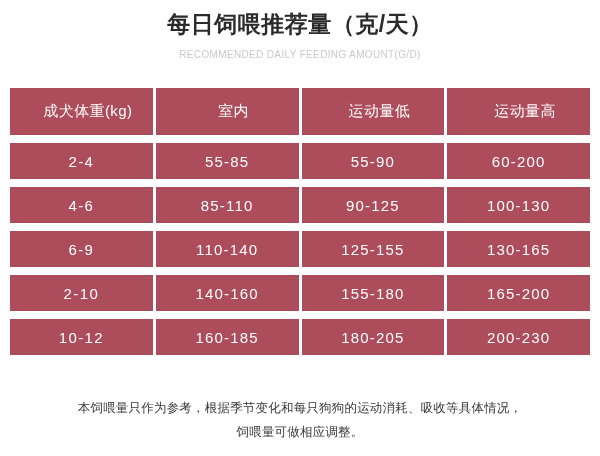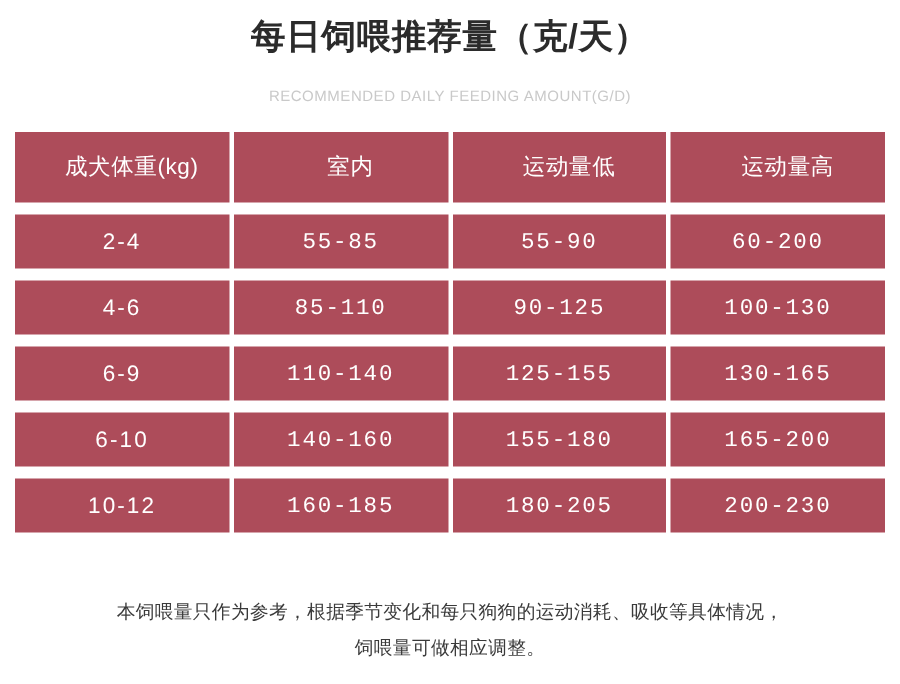--- a/index.html
+++ b/index.html
@@ -32,21 +32,21 @@
     color: #2b2b2b;
     letter-spacing: 0.5px;
     line-height: 30px;
     margin: 0;
   }
   .sub-title {
     font-size: 10px;
     color: #c9c9c9;
     letter-spacing: 0.35px;
     line-height: 16px;
-    margin: 18px 0 0 0;
+    margin: 8px 0 0 0;
     font-weight: normal;
   }
 
   
   .table-wrap {
     position: absolute;
     left: 10px;
     top: 88px;
     width: 580px;
   }
@@ -65,21 +65,20 @@
     flex: 1 1 0;
     text-align: center;
     box-sizing: border-box;
     display: flex;
     align-items: center;
     justify-content: center;
     white-space: nowrap;
   }
   .cell + .cell {
     margin-left: 3px;
-    font-family: Liberation Mono, monospace;
   }
   .header-row .cell {
     height: 47px;
     font-size: 15px;
     letter-spacing: 0.4px;
     padding-left: 13px;
   }
   .data-row .cell {
     height: 36px;
     font-size: 15px;
@@ -140,21 +139,21 @@
     </div>
 
     <div class="row data-row">
       <div class="cell weight">6-9</div>
       <div class="cell">110-140</div>
       <div class="cell">125-155</div>
       <div class="cell">130-165</div>
     </div>
 
     <div class="row data-row">
-      <div class="cell weight">6-10</div>
+      <div class="cell weight">2-10</div>
       <div class="cell">140-160</div>
       <div class="cell">155-180</div>
       <div class="cell">165-200</div>
     </div>
 
     <div class="row data-row">
       <div class="cell weight">10-12</div>
       <div class="cell">160-185</div>
       <div class="cell">180-205</div>
       <div class="cell">200-230</div>

